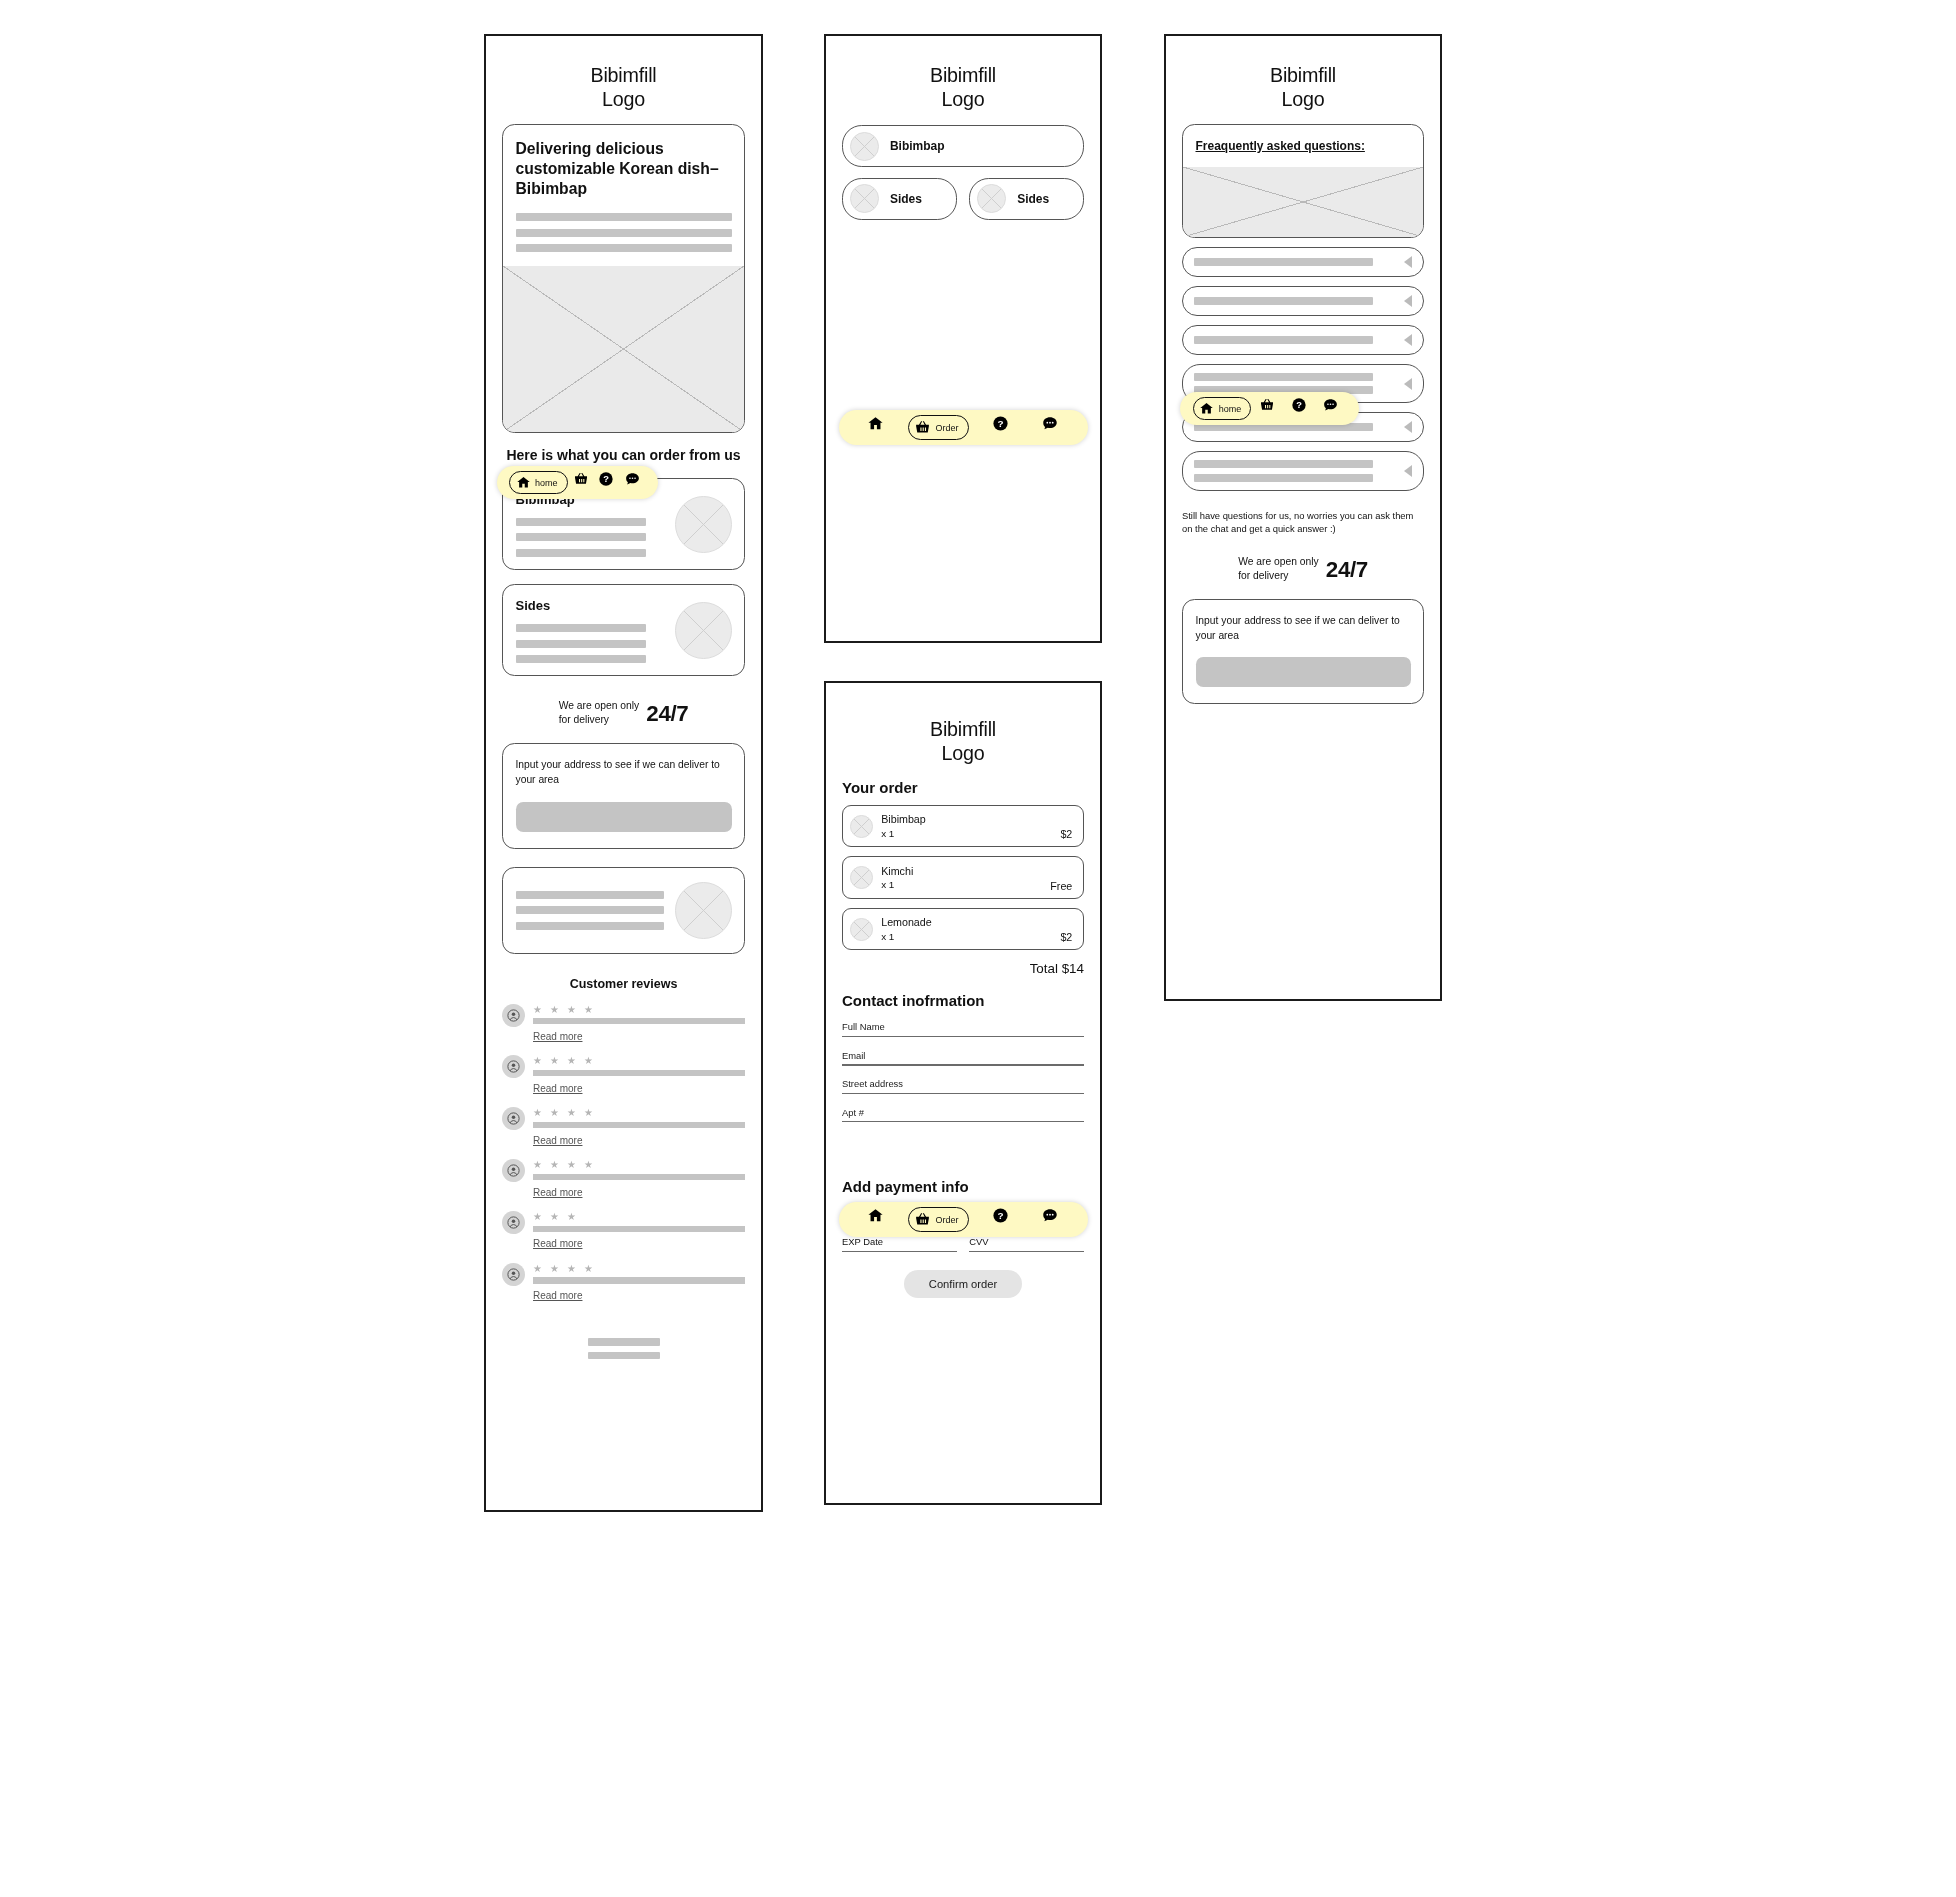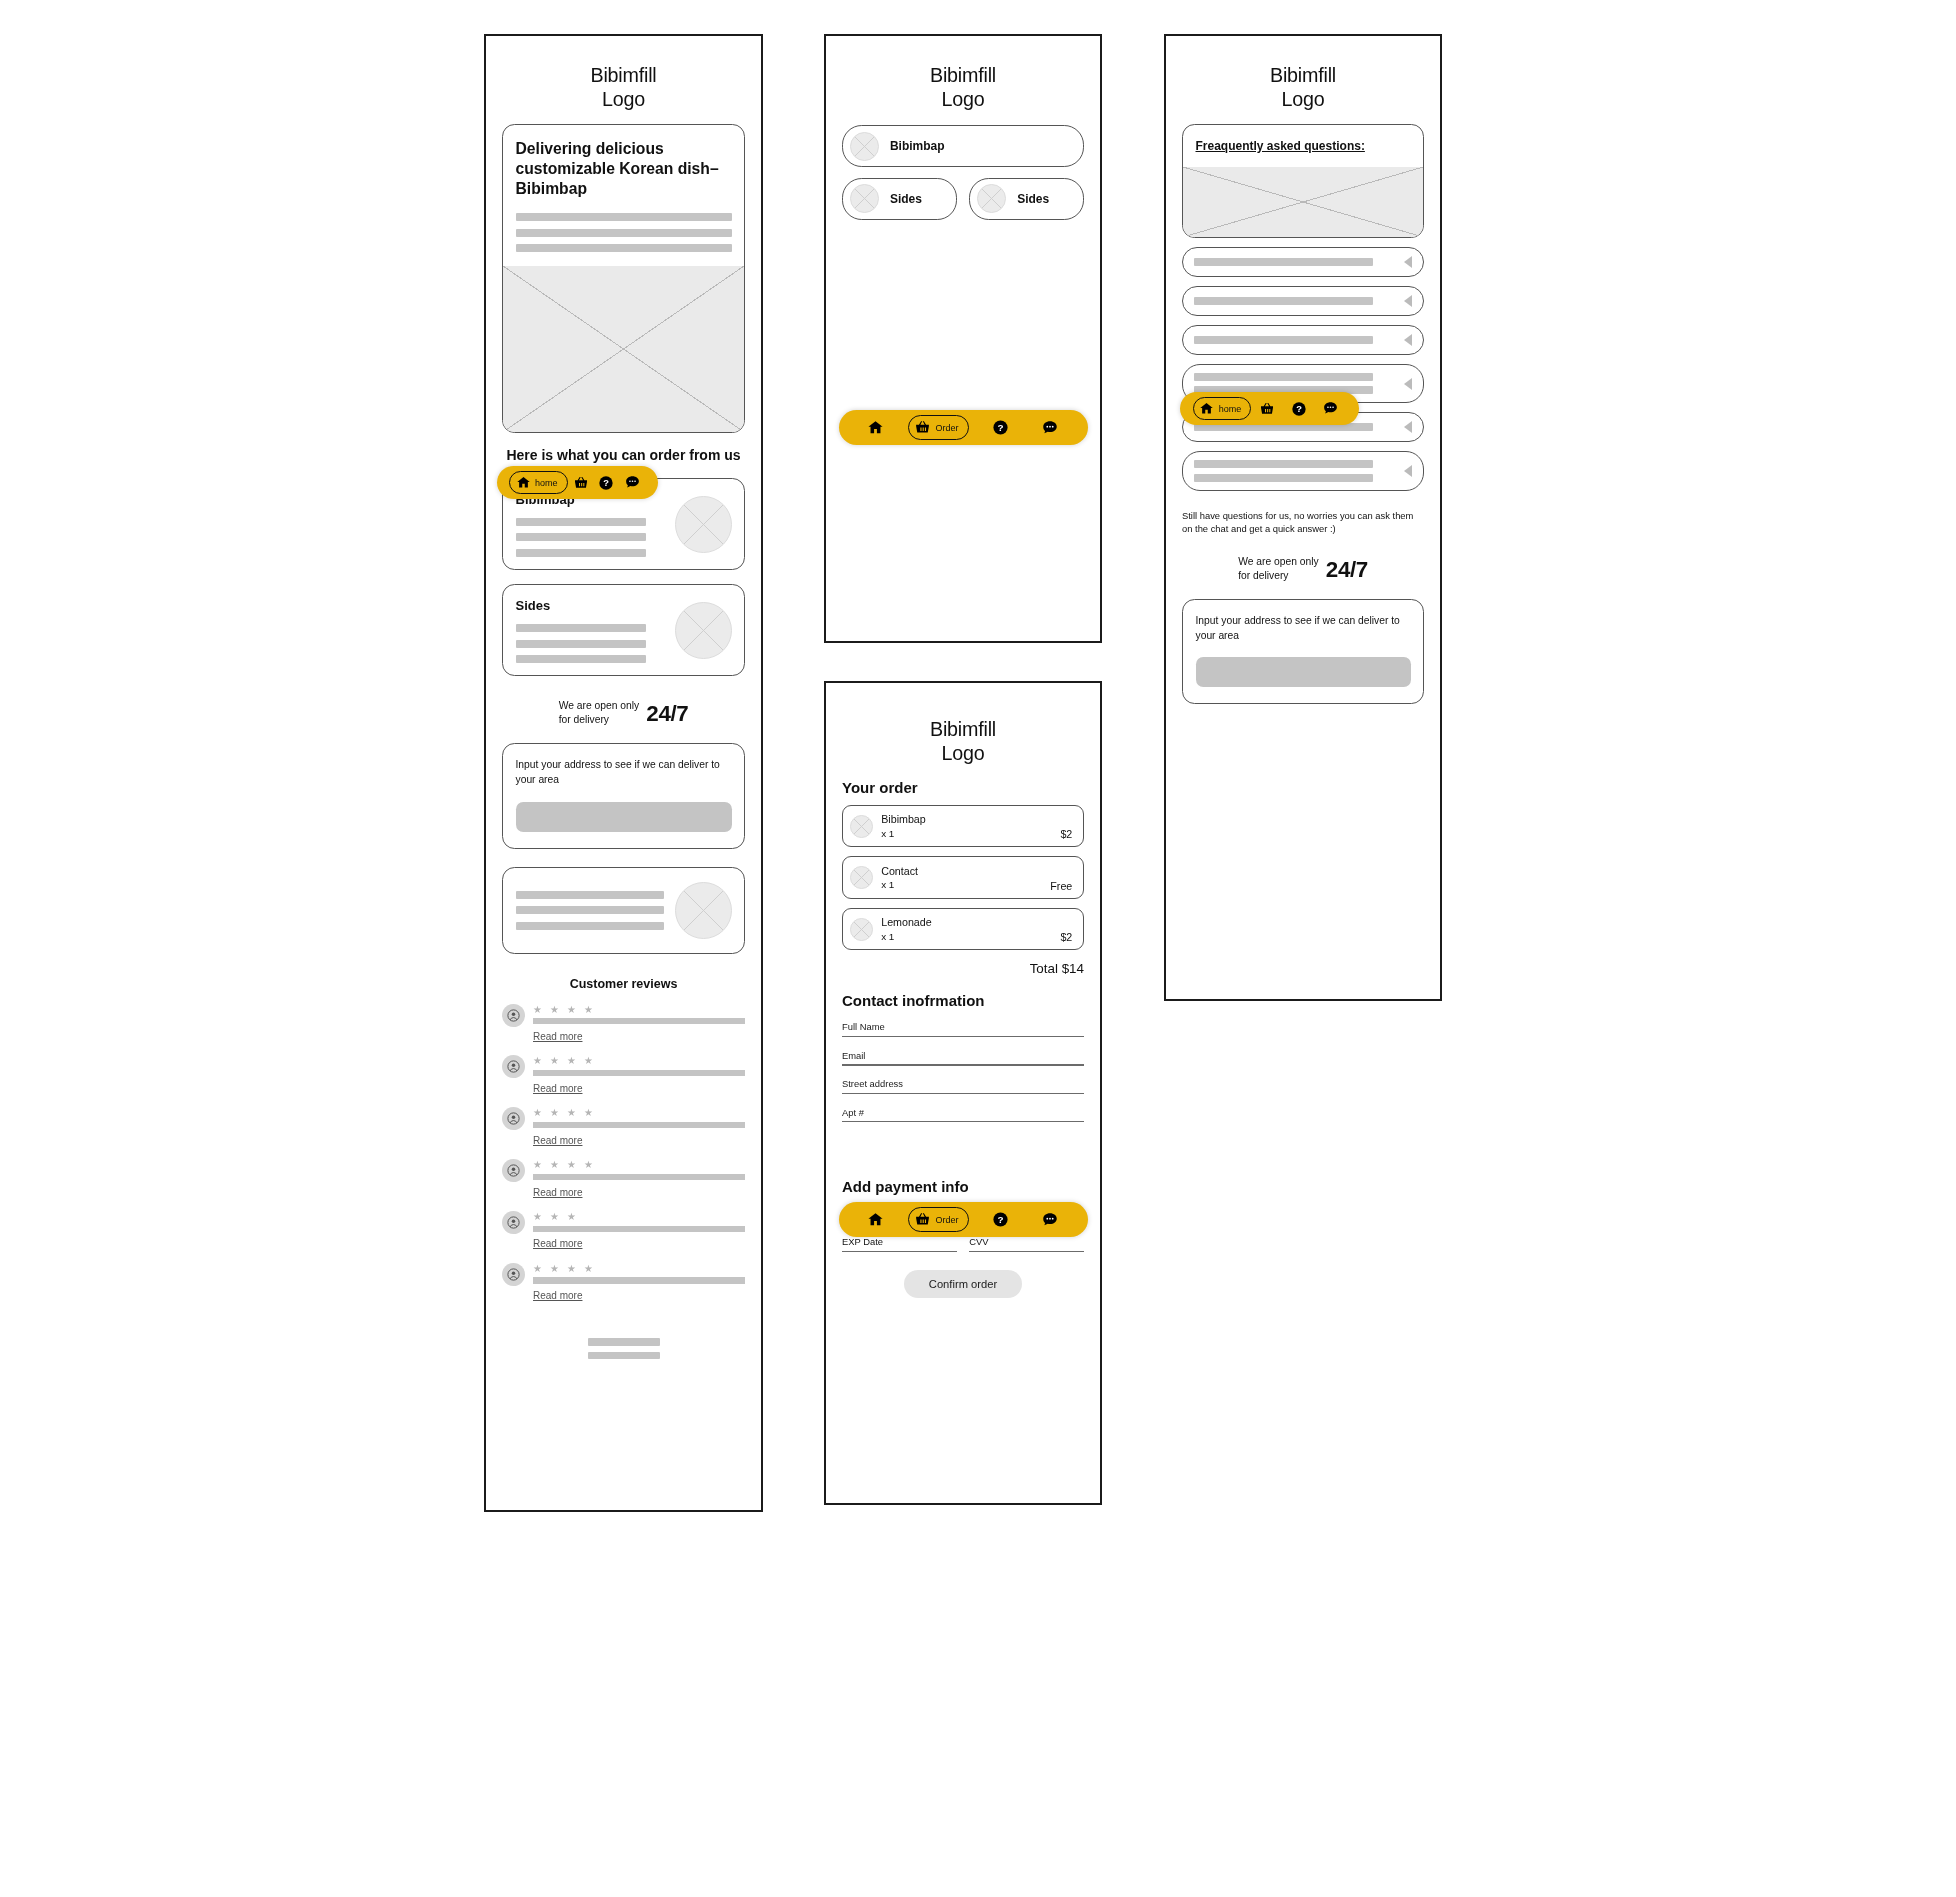--- a/index.html
+++ b/index.html
@@ -72,22 +72,22 @@
   .hero-img { height: 166px; }
 
   .section-title {
     text-align: center; font-weight: bold; font-size: 14px;
     line-height: 1.3; margin: 12.5px 0 0;
   }
 
   
   .navbar {
     position: absolute;
-    display: flex; align-items: center;
-    background: #eab308;
+    display: flex; align-items: flex-start;
+    background: #fef9c3;
     border-radius: 23px;
     box-shadow: 0 0 5.4px rgba(0,0,0,.18);
     padding: 5.4px 12.5px;
     z-index: 40;
   }
   .navbar .nslot { flex: 1; display: flex; justify-content: center; align-items: center; }
   .nav-pill {
     display: flex; align-items: center; gap: 4.5px;
     border: 1.3px solid #111; border-radius: 16px;
     padding: 2.7px 9px 2.7px 5.4px;
@@ -464,21 +464,21 @@
       <div class="oname">
         <div>Bibimbap</div>
         <div class="oqty">x 1</div>
       </div>
       <div class="oprice">$2</div>
     </div>
 
     <div class="oitem">
       <div class="xcircle"></div>
       <div class="oname">
-        <div>Contact</div>
+        <div>Kimchi</div>
         <div class="oqty">x 1</div>
       </div>
       <div class="oprice">Free</div>
     </div>
 
     <div class="oitem">
       <div class="xcircle"></div>
       <div class="oname">
         <div>Lemonade</div>
         <div class="oqty">x 1</div>

